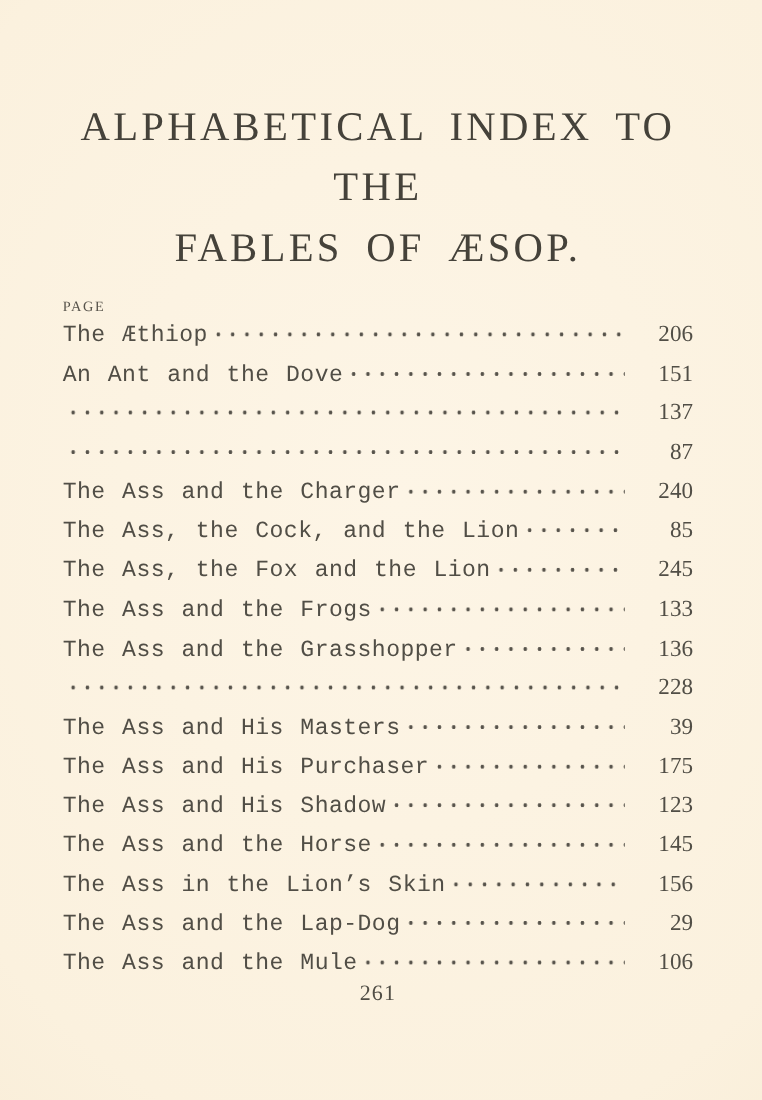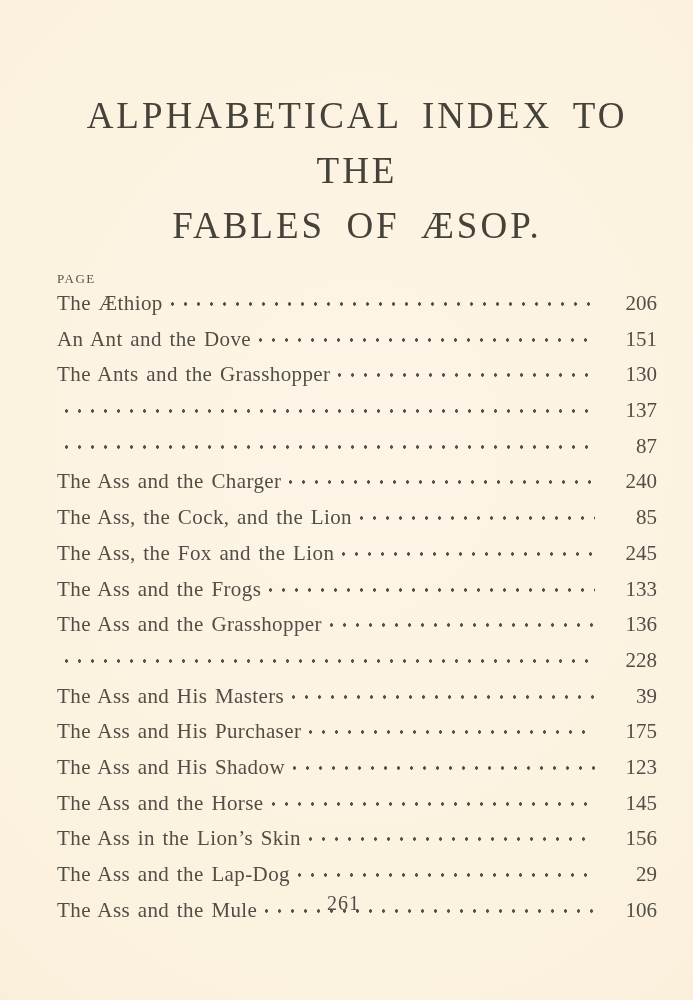--- a/index.html
+++ b/index.html
@@ -14,21 +14,21 @@
     
     background:
       radial-gradient(ellipse 130% 110% at 52% 45%,
         #fdf5e6 0%, #fbf1de 55%, #f5e8d0 88%, #efe0c3 100%);
     color: #514e46;
   }
   .page {
     box-sizing: border-box;
     width: 693px;
     height: 1000px;
-    padding: 88px 36px 0 57px;
+    padding: 88px 63px 0 57px;
     position: relative;
   }
   .title-block {
     text-align: center;
     color: #45423a;
     font-size: 37px;
     line-height: 55px;
     letter-spacing: 3px;
     word-spacing: 9px;
     margin-bottom: 18px;
@@ -47,20 +47,21 @@
   }
   .row {
     display: flex;
     align-items: baseline;
     height: 35.7px;
   }
   .entry-title {
     white-space: nowrap;
     letter-spacing: 0.4px;
     word-spacing: 2px;
+    font-family: Liberation Mono, monospace;
   }
   .leader {
     flex: 1;
     height: 12px;
     margin: 0 10px 0 3px;
     background-image: radial-gradient(circle, #57534b 1.5px, rgba(0,0,0,0) 1.9px);
     background-size: 13px 12px;
     background-repeat: repeat-x;
     background-position: left bottom;
   }
@@ -99,25 +100,20 @@
         <span class="leader"></span>
         <span class="entry-page">206</span>
       </div>
 
       <div class="row">
         <span class="entry-title">An Ant and the Dove</span>
         <span class="leader"></span>
         <span class="entry-page">151</span>
       </div>
 
-      <div class="row">
-        <span class="entry-title">The Ants and the Grasshopper</span>
-        <span class="leader"></span>
-        <span class="entry-page">130</span>
-      </div>
 
       <div class="row">
         <span class="leader"></span>
         <span class="entry-page">137</span>
       </div>
 
       <div class="row">
         <span class="leader"></span>
         <span class="entry-page">87</span>
       </div>

